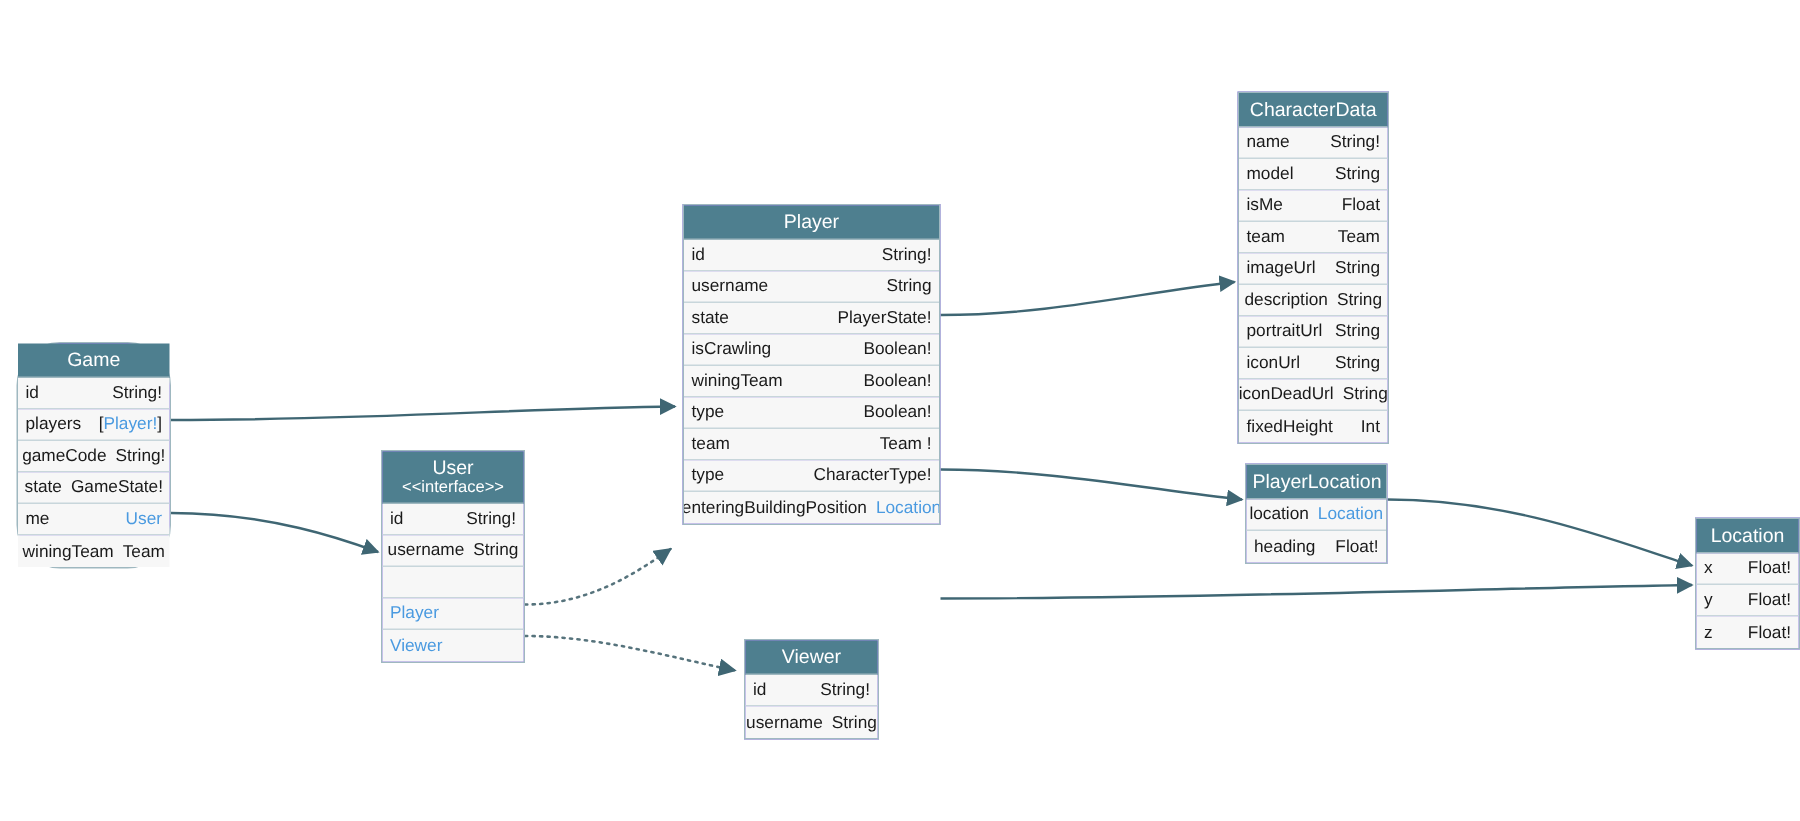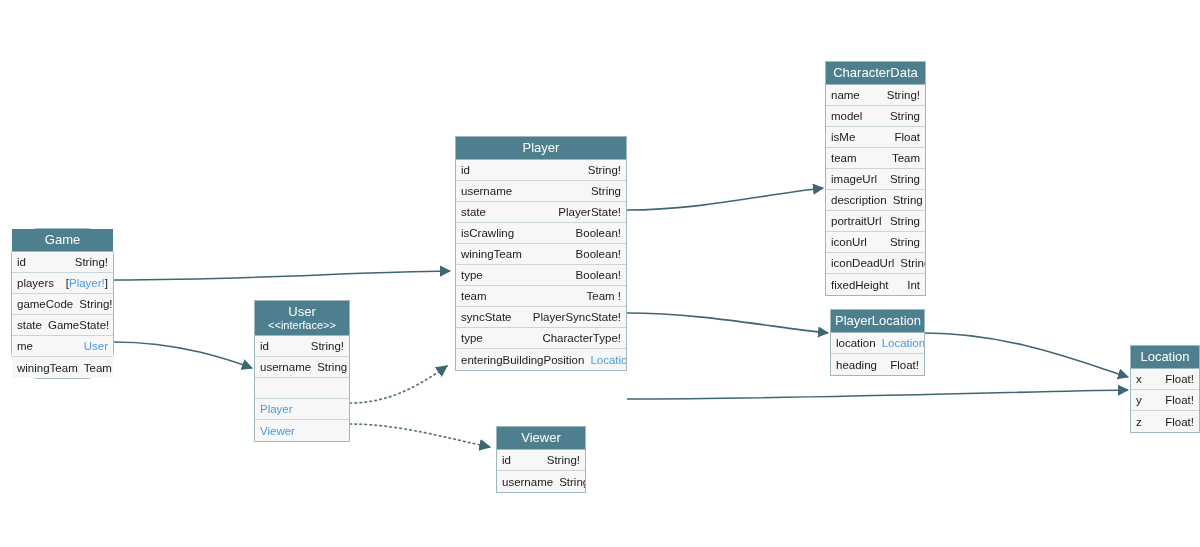--- a/index.html
+++ b/index.html
@@ -48,21 +48,21 @@
   }
   .ent-header .sub {
     display: block;
     font-size: 11px;
     line-height: 12px;
   }
   .row {
     position: relative;
     display: flex;
     align-items: center;
-    justify-content: flex-start;
+    justify-content: center;
     box-sizing: border-box;
     height: 21px;
     padding: 0 5px;
     font-size: 11.5px;
     color: #1a1a1a;
     background: #f7f7f7;
     border-bottom: 1px solid #c8d6db;
     white-space: nowrap;
     overflow: hidden;
   }
@@ -201,24 +201,20 @@
     </div>
     <div class="row">
       <span class="fname">type</span>
       <span class="ftype plain">Boolean!</span>
     </div>
     <div class="row">
       <span class="fname">team</span>
       <span class="ftype plain">Team !</span>
     </div>
     <div class="row">
-      <span class="fname">syncState</span>
-      <span class="ftype plain">PlayerSyncState!</span>
-    </div>
-    <div class="row">
       <span class="fname">type</span>
       <span class="ftype plain">CharacterType!</span>
     </div>
     <div class="row">
       <span class="fname">enteringBuildingPosition</span>
       <span class="ftype"><span class="link">Location</span></span>
     </div>
   </div>
 
   <div class="entity" style="left:496px; top:426px; width:90px;">

